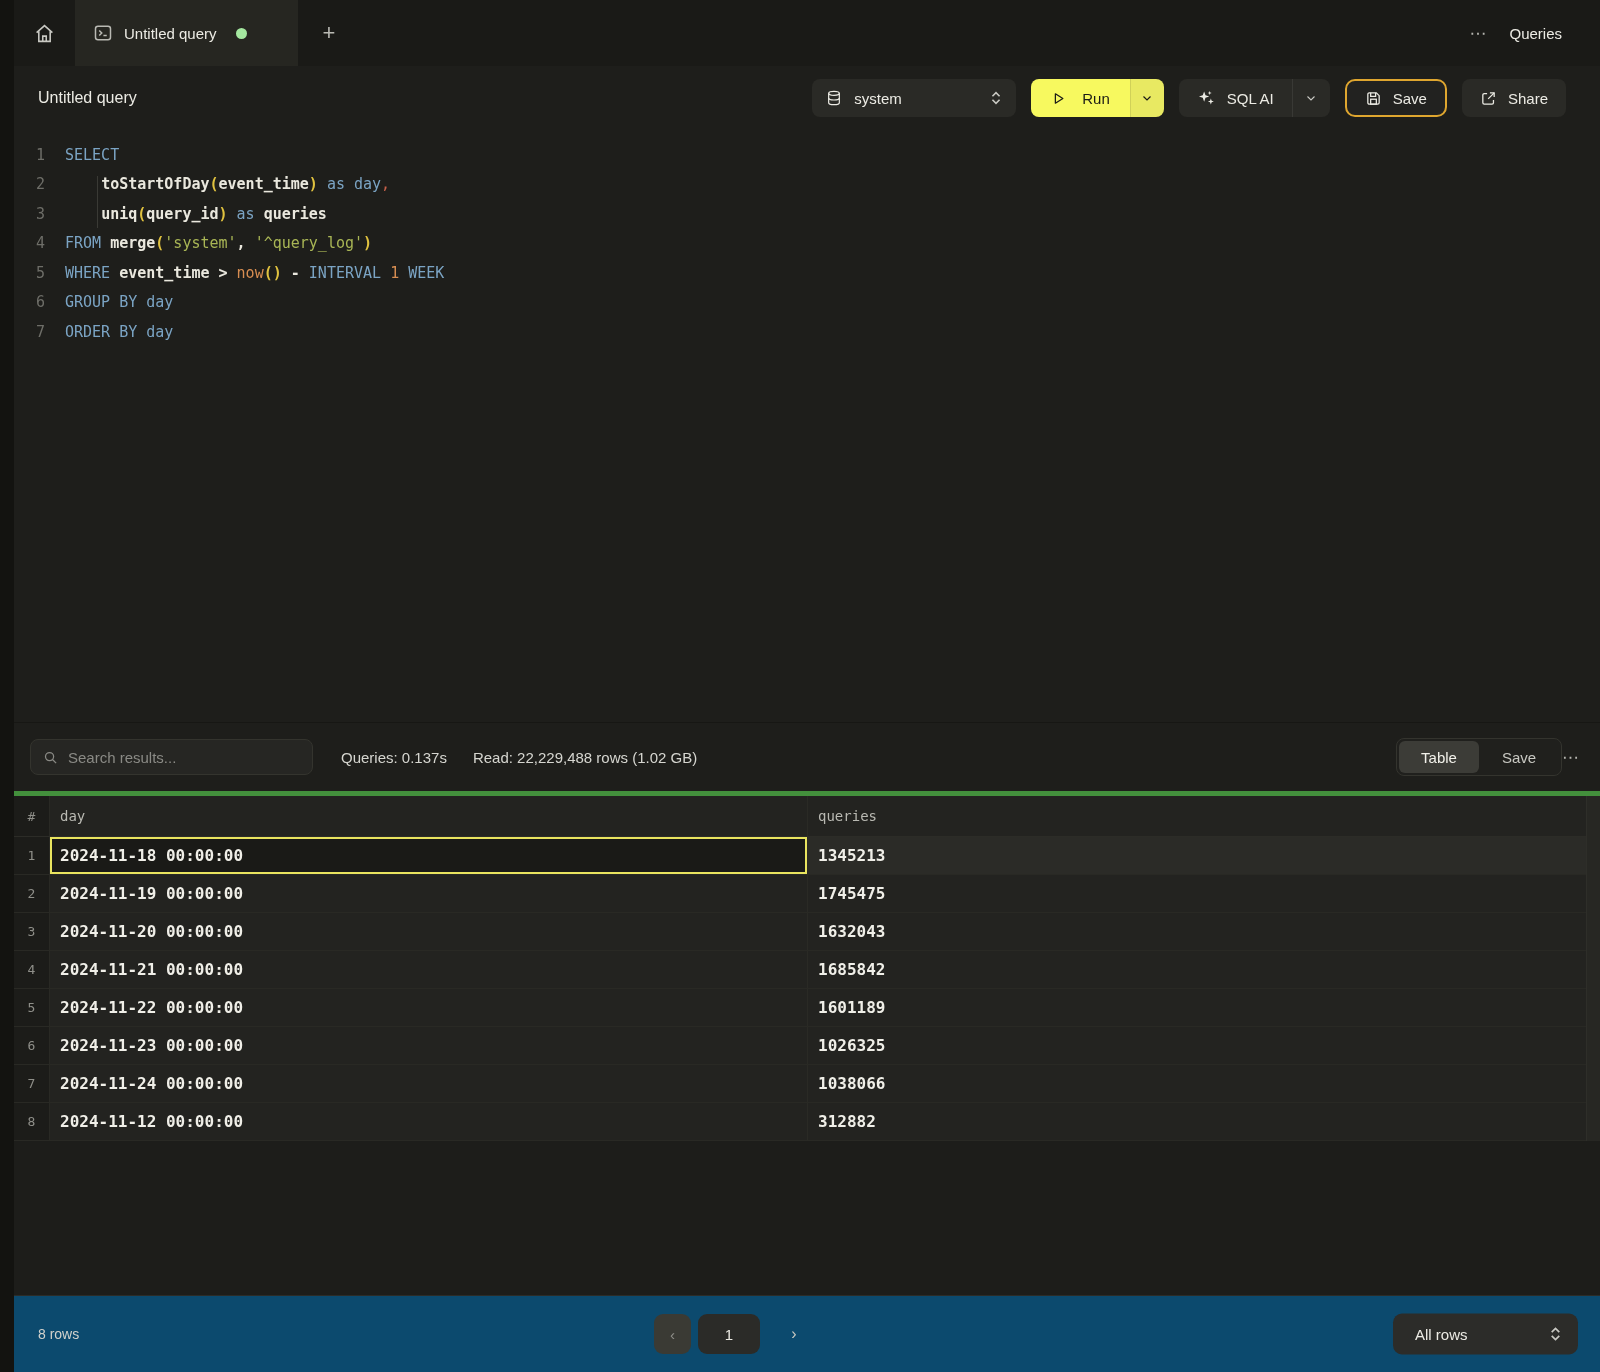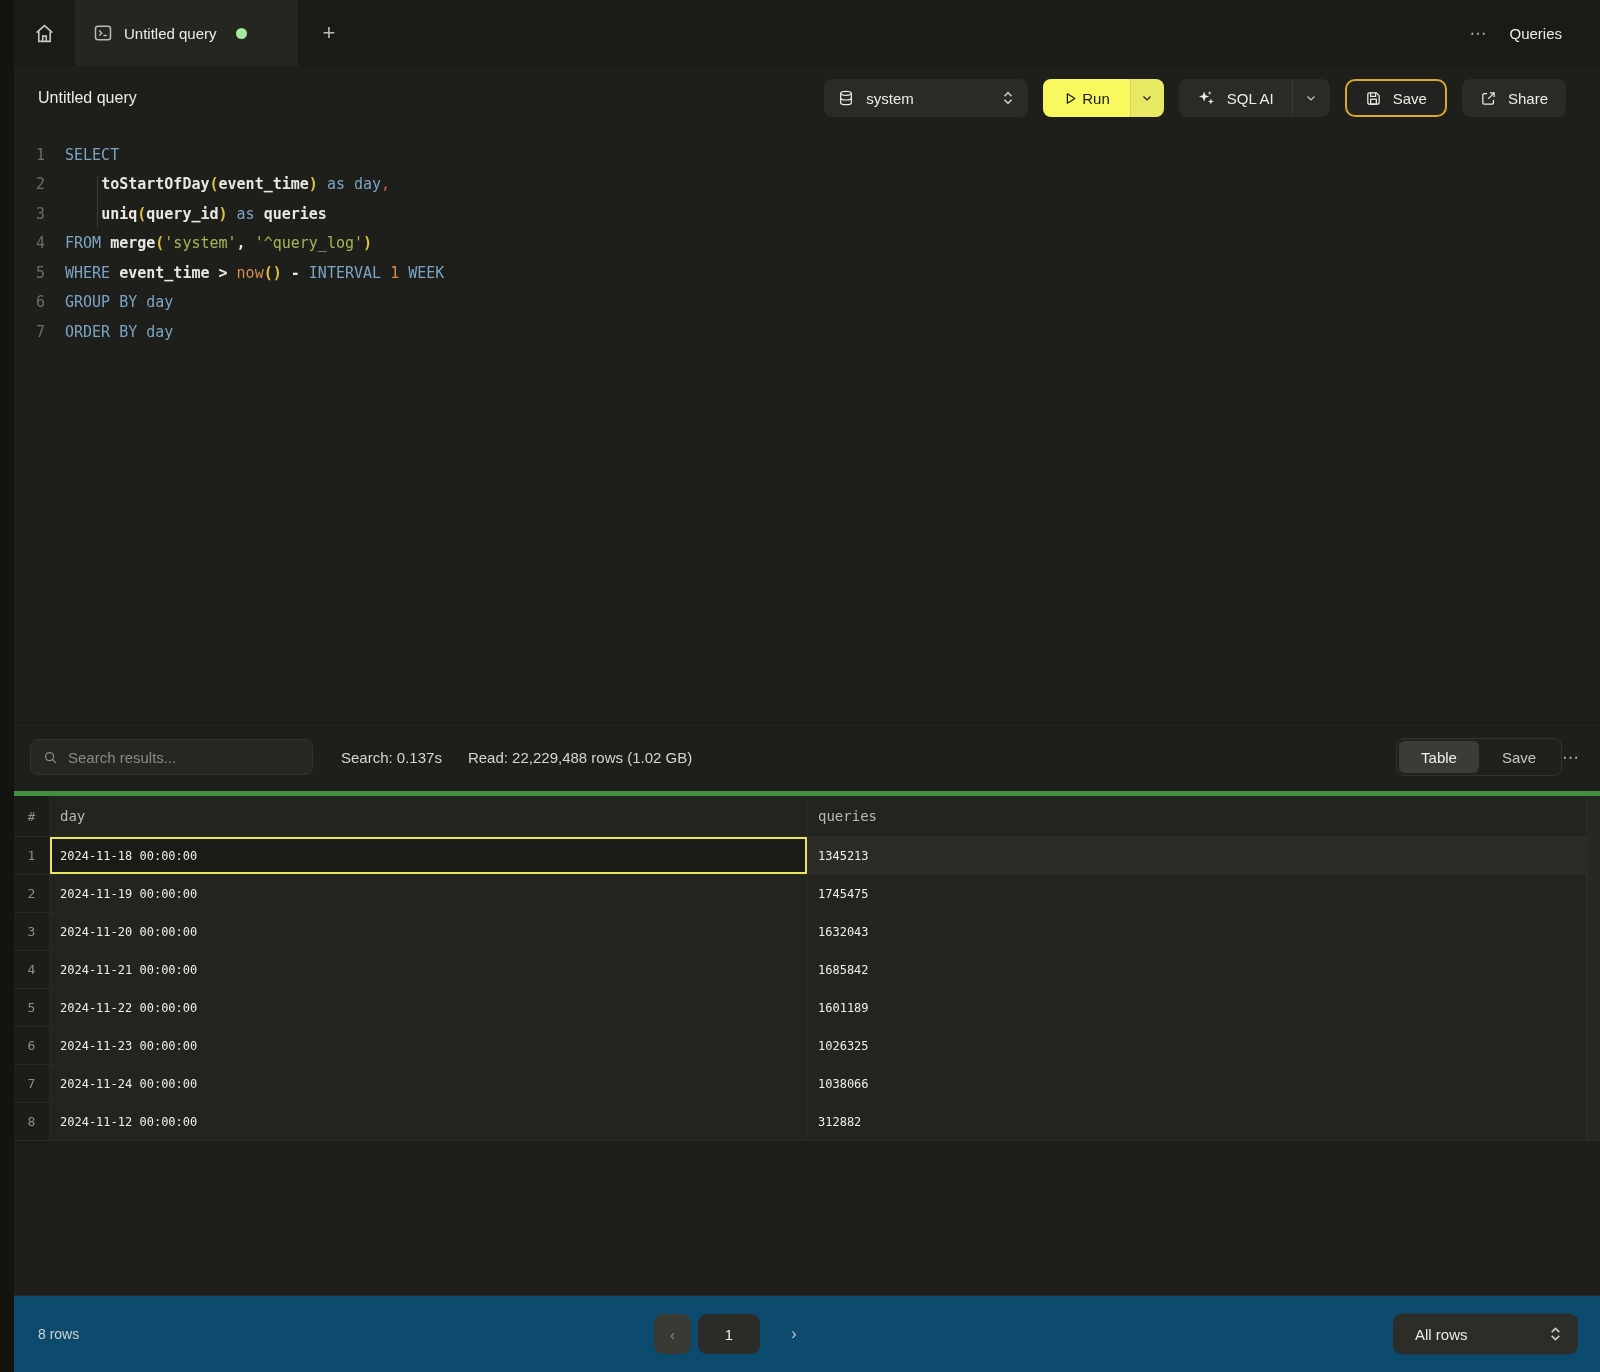--- a/index.html
+++ b/index.html
@@ -24,21 +24,21 @@
   .queries-link { color:#ecebe4; font-size:15px; background:none; border:none; cursor:pointer; }
 
   
   .header { height:64px; flex:0 0 64px; display:flex; align-items:center; padding:0 34px 0 24px; background:#1e1e1b; }
   .page-title { color:#ecebe4; font-size:16px; font-weight:400; }
   .actions { margin-left:auto; display:flex; align-items:center; gap:15px; }
   .btn { height:38px; border-radius:8px; border:none; display:flex; align-items:center; font-size:15px; color:#ecebe4; background:#2a2a26; cursor:pointer; font-family:inherit; }
   .db-select { width:204px; padding:0 14px; justify-content:space-between; gap:12px; }
   .db-select .updown { margin-left:auto; color:#c9c9c3; }
   .split { padding:0; overflow:hidden; }
-  .run-btn .seg-main { display:flex; align-items:center; gap:4px; padding:0 20px; height:100%; background:#f7f95f; color:#1b1b16; font-weight:500; }
+  .run-btn .seg-main { display:flex; align-items:center; gap:16px; padding:0 20px; height:100%; background:#f7f95f; color:#1b1b16; font-weight:500; }
   .run-btn .seg-arrow { width:34px; height:100%; display:flex; align-items:center; justify-content:center; background:#e8e962; color:#1b1b16; border-left:1px solid rgba(0,0,0,0.10); }
   .sqlai-btn .seg-main { display:flex; align-items:center; gap:11px; padding:0 18px; height:100%; color:#ecebe4; }
   .sqlai-btn .seg-arrow { width:38px; height:100%; display:flex; align-items:center; justify-content:center; color:#c9c9c3; border-left:1px solid rgba(255,255,255,0.07); }
   .save-btn { padding:0 18px; gap:11px; background:#222220; border:2px solid #dfa62f; border-radius:10px; }
   .share-btn { padding:0 18px; gap:11px; }
   .icon { display:flex; align-items:center; }
 
   
   .editor { height:592px; flex:0 0 592px; background:#1e1e1b; padding-top:10px; position:relative; overflow:hidden; }
   .code-line { display:flex; height:29.5px; align-items:center; font-family:"DejaVu Sans Mono", monospace; font-size:15px; white-space:pre; cursor:text; }
@@ -73,21 +73,21 @@
   .scroll-track { position:absolute; top:0; right:0; width:14px; height:345px; background:#272723; border-left:1px solid #2e2e29; }
   .thead, .trow { display:grid; grid-template-columns:36px 758px 1fr 14px; font-family:"DejaVu Sans Mono", monospace; }
   .thead { height:41px; flex:0 0 41px; background:#232320; border-bottom:1px solid #2c2c27; }
   .thead .tcell { color:#b9b9b2; font-size:14px; font-weight:400; }
   .tcell { display:flex; align-items:center; padding-left:10px; overflow:hidden; }
   .tcell.num { justify-content:center; padding-left:0; background:#1c1c19; color:#8f8f89; font-size:13px; border-right:1px solid #292924; }
   .thead .tcell.num { background:#1c1c19; }
   .tcell.day { border-right:1px solid #2a2a25; }
   .tcell.gut { padding:0; }
   .trow { height:38px; background:#232320; border-bottom:1px solid #292924; cursor:default; }
-  .trow .tcell.day, .trow .tcell.q { color:#f0efe8; font-size:12px; font-weight:400; }
+  .trow .tcell.day, .trow .tcell.q { color:#f0efe8; font-size:16px; font-weight:700; }
   .trow.selected { background:#2b2b27; }
   .trow.selected .tcell.day.selected-cell { background:#1a1a17; box-shadow:inset 0 0 0 2px #e9e45f; }
   .table-spacer { flex:1; background:#1d1d1a; }
 
   
   .footer { height:77px; flex:0 0 77px; border-top:1px solid #2c2c28; background:#0c4a6e; position:relative; display:flex; align-items:center; padding:0 22px 0 24px; }
   .row-count { color:#d2d2cc; font-size:14px; }
   .pagination { position:absolute; left:640px; top:50%; transform:translateY(-50%); display:flex; align-items:center; gap:7px; }
   .page-btn { height:40px; border:none; border-radius:9px; font-size:15px; cursor:pointer; font-family:inherit; }
   .prev-btn { width:37px; background:#3a3a34; color:#8f8f89; }
@@ -223,21 +223,21 @@
       <div class="search-box">
         <span class="search-icon icon">
           <svg width="15" height="15" viewBox="0 0 24 24" fill="none" stroke="currentColor" stroke-width="2">
               <circle cx="10.5" cy="10.5" r="6.5"></circle>
               <path d="M15.5 15.5 L21 21"></path>
             </svg>
         </span>
         <input type="text" placeholder="Search results..." style="">
       </div>
       <div class="stats">
-        <span>Search: 0.137s</span>
+        <span>Queries: 0.137s</span>
         <span>Read: 22,229,488 rows (1.02 GB)</span>
       </div>
       <div class="toolbar-right">
         <div class="view-toggle">
           <button class="active">Table</button>
           <button>Save</button>
         </div>
         <button class="more-dots">⋯</button>
       </div>
     </div>

